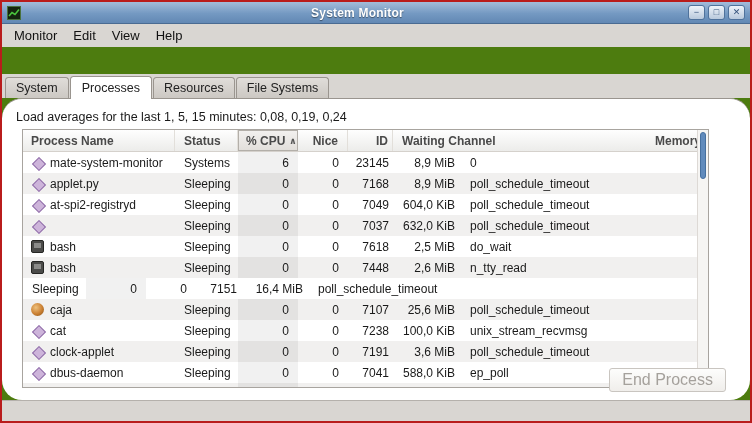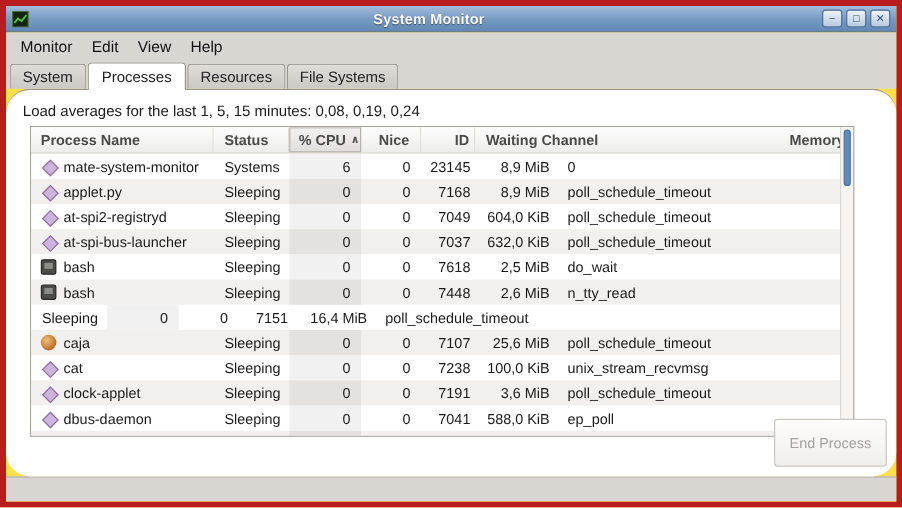--- a/index.html
+++ b/index.html
@@ -1,19 +1,19 @@
 <!DOCTYPE html>
 <html><head>
 <meta charset="utf-8">
 <style>
   * { margin:0; padding:0; box-sizing:border-box; }
   html,body { width:752px; height:423px; font-family:"Liberation Sans","DejaVu Sans",sans-serif; }
   .window {
     width:752px; height:423px; display:flex; flex-direction:column;
-    border:5px solid #b91c1c; background:#fde047; overflow:hidden;
+    border:2px solid #b91c1c; background:#4d7c0f; overflow:hidden;
   }
   
   .titlebar {
     height:22px; flex:0 0 22px; display:flex; align-items:center; padding:0 5px;
     background:linear-gradient(#a3bcda, #7499c2 55%, #планов 100%);
     background:linear-gradient(#a3bcda, #7499c2 55%, #6288b4 100%);
     border-bottom:1px solid #4a6b92;
   }
   .win-icon { width:14px; height:14px; flex:0 0 14px; margin-right:6px; }
   .title-text {
@@ -23,21 +23,21 @@
   .win-controls { display:flex; gap:3px; }
   .win-btn {
     width:17px; height:15px; border:1px solid #4f729c; border-radius:3px;
     background:linear-gradient(#eef3f9,#b9c9dc);
     color:#35537c; font-size:9px; line-height:13px; text-align:center; cursor:default;
   }
   
   .menubar { height:23px; flex:0 0 23px; display:flex; align-items:center; background:#d9d6d2; padding:0 4px;text-align:center; }
   .menu-item { padding:3px 8px; font-size:13px; color:#111; }
   
-  .tabbar { height:24px; flex:0 0 24px; display:flex; align-items:flex-end; background:#d9d6d2; padding:0 0 0 3px; }
+  .tabbar { height:24px; flex:0 0 24px; display:flex; align-items:flex-end; background:#d9d6d2; padding:0 0 0 3px;margin-top:27px; }
   .tab {
     padding:3px 10px 3px; font-size:12.5px; color:#222; margin-right:1px;
     background:linear-gradient(#e0ddd9,#ccc8c3); border:1px solid #9a958f; border-bottom:none;
     border-radius:3.5px 3.5px 0 0; position:relative;
   }
   .tab.active { background:#fff; padding:4px 11px; z-index:3; margin-bottom:-1px; }
   
   .content { flex:1; background:#fff; border-top:1px solid #9a958f; position:relative;border-radius:20px; }
   .load-text { position:absolute; left:14px; top:11px; font-size:12.5px; color:#1a1a1a; }
   
@@ -73,21 +73,21 @@
     background:#cdb4da; border:1.5px solid #8f6da8; transform:rotate(45deg);
   }
   .icon-terminal { background:#4b4b49; border:1px solid #262624; border-radius:2px; }
   .icon-terminal::before { content:''; position:absolute; left:2px; top:2px; right:2px; bottom:4px; background:#8b8b89; }
   .icon-caja { border-radius:50%; background:radial-gradient(circle at 38% 35%, #eec17e, #ca7f31 55%, #8a5418 95%); }
   
   .vscroll { position:absolute; right:0; top:0; bottom:0; width:11px; background:#f6f5f3; border-left:1px solid #ddd9d5; }
   .vthumb { position:absolute; top:2px; left:2px; width:6px; height:47px; background:#618bbc; border:1px solid #46709f; border-radius:3px; }
   
   .end-btn {
-    position:absolute; right:8px; bottom:8px; padding:12px 12px; font-size:12px; color:#a5a19c;
+    position:absolute; right:24px; bottom:8px; padding:2px 12px; font-size:16px; color:#a5a19c;
     background:linear-gradient(#fdfdfc,#f0eeeb); border:1px solid #c9c5c0; border-radius:3px;
   }
   .statusbar { height:21px; flex:0 0 21px; background:#d9d6d2; border-top:1px solid #b5b1ac; }
 </style>
 </head>
 <body>
 
 <div class="window">
 
   <div class="titlebar">
@@ -166,21 +166,20 @@
     <div class="td c-status">Sleeping</div>
     <div class="td c-cpu">0</div>
     <div class="td c-nice">0</div>
     <div class="td c-id">7049</div>
     <div class="td c-memory">604,0 KiB</div>
     <div class="td c-waiting">poll_schedule_timeout</div>
   </div>
           <div class="tr">
     <div class="td c-name">
       <span class="picon icon-app"></span>
-      <span>at-spi-bus-launcher</span>
     </div>
     <div class="td c-status">Sleeping</div>
     <div class="td c-cpu">0</div>
     <div class="td c-nice">0</div>
     <div class="td c-id">7037</div>
     <div class="td c-memory">632,0 KiB</div>
     <div class="td c-waiting">poll_schedule_timeout</div>
   </div>
           <div class="tr">
     <div class="td c-name">

